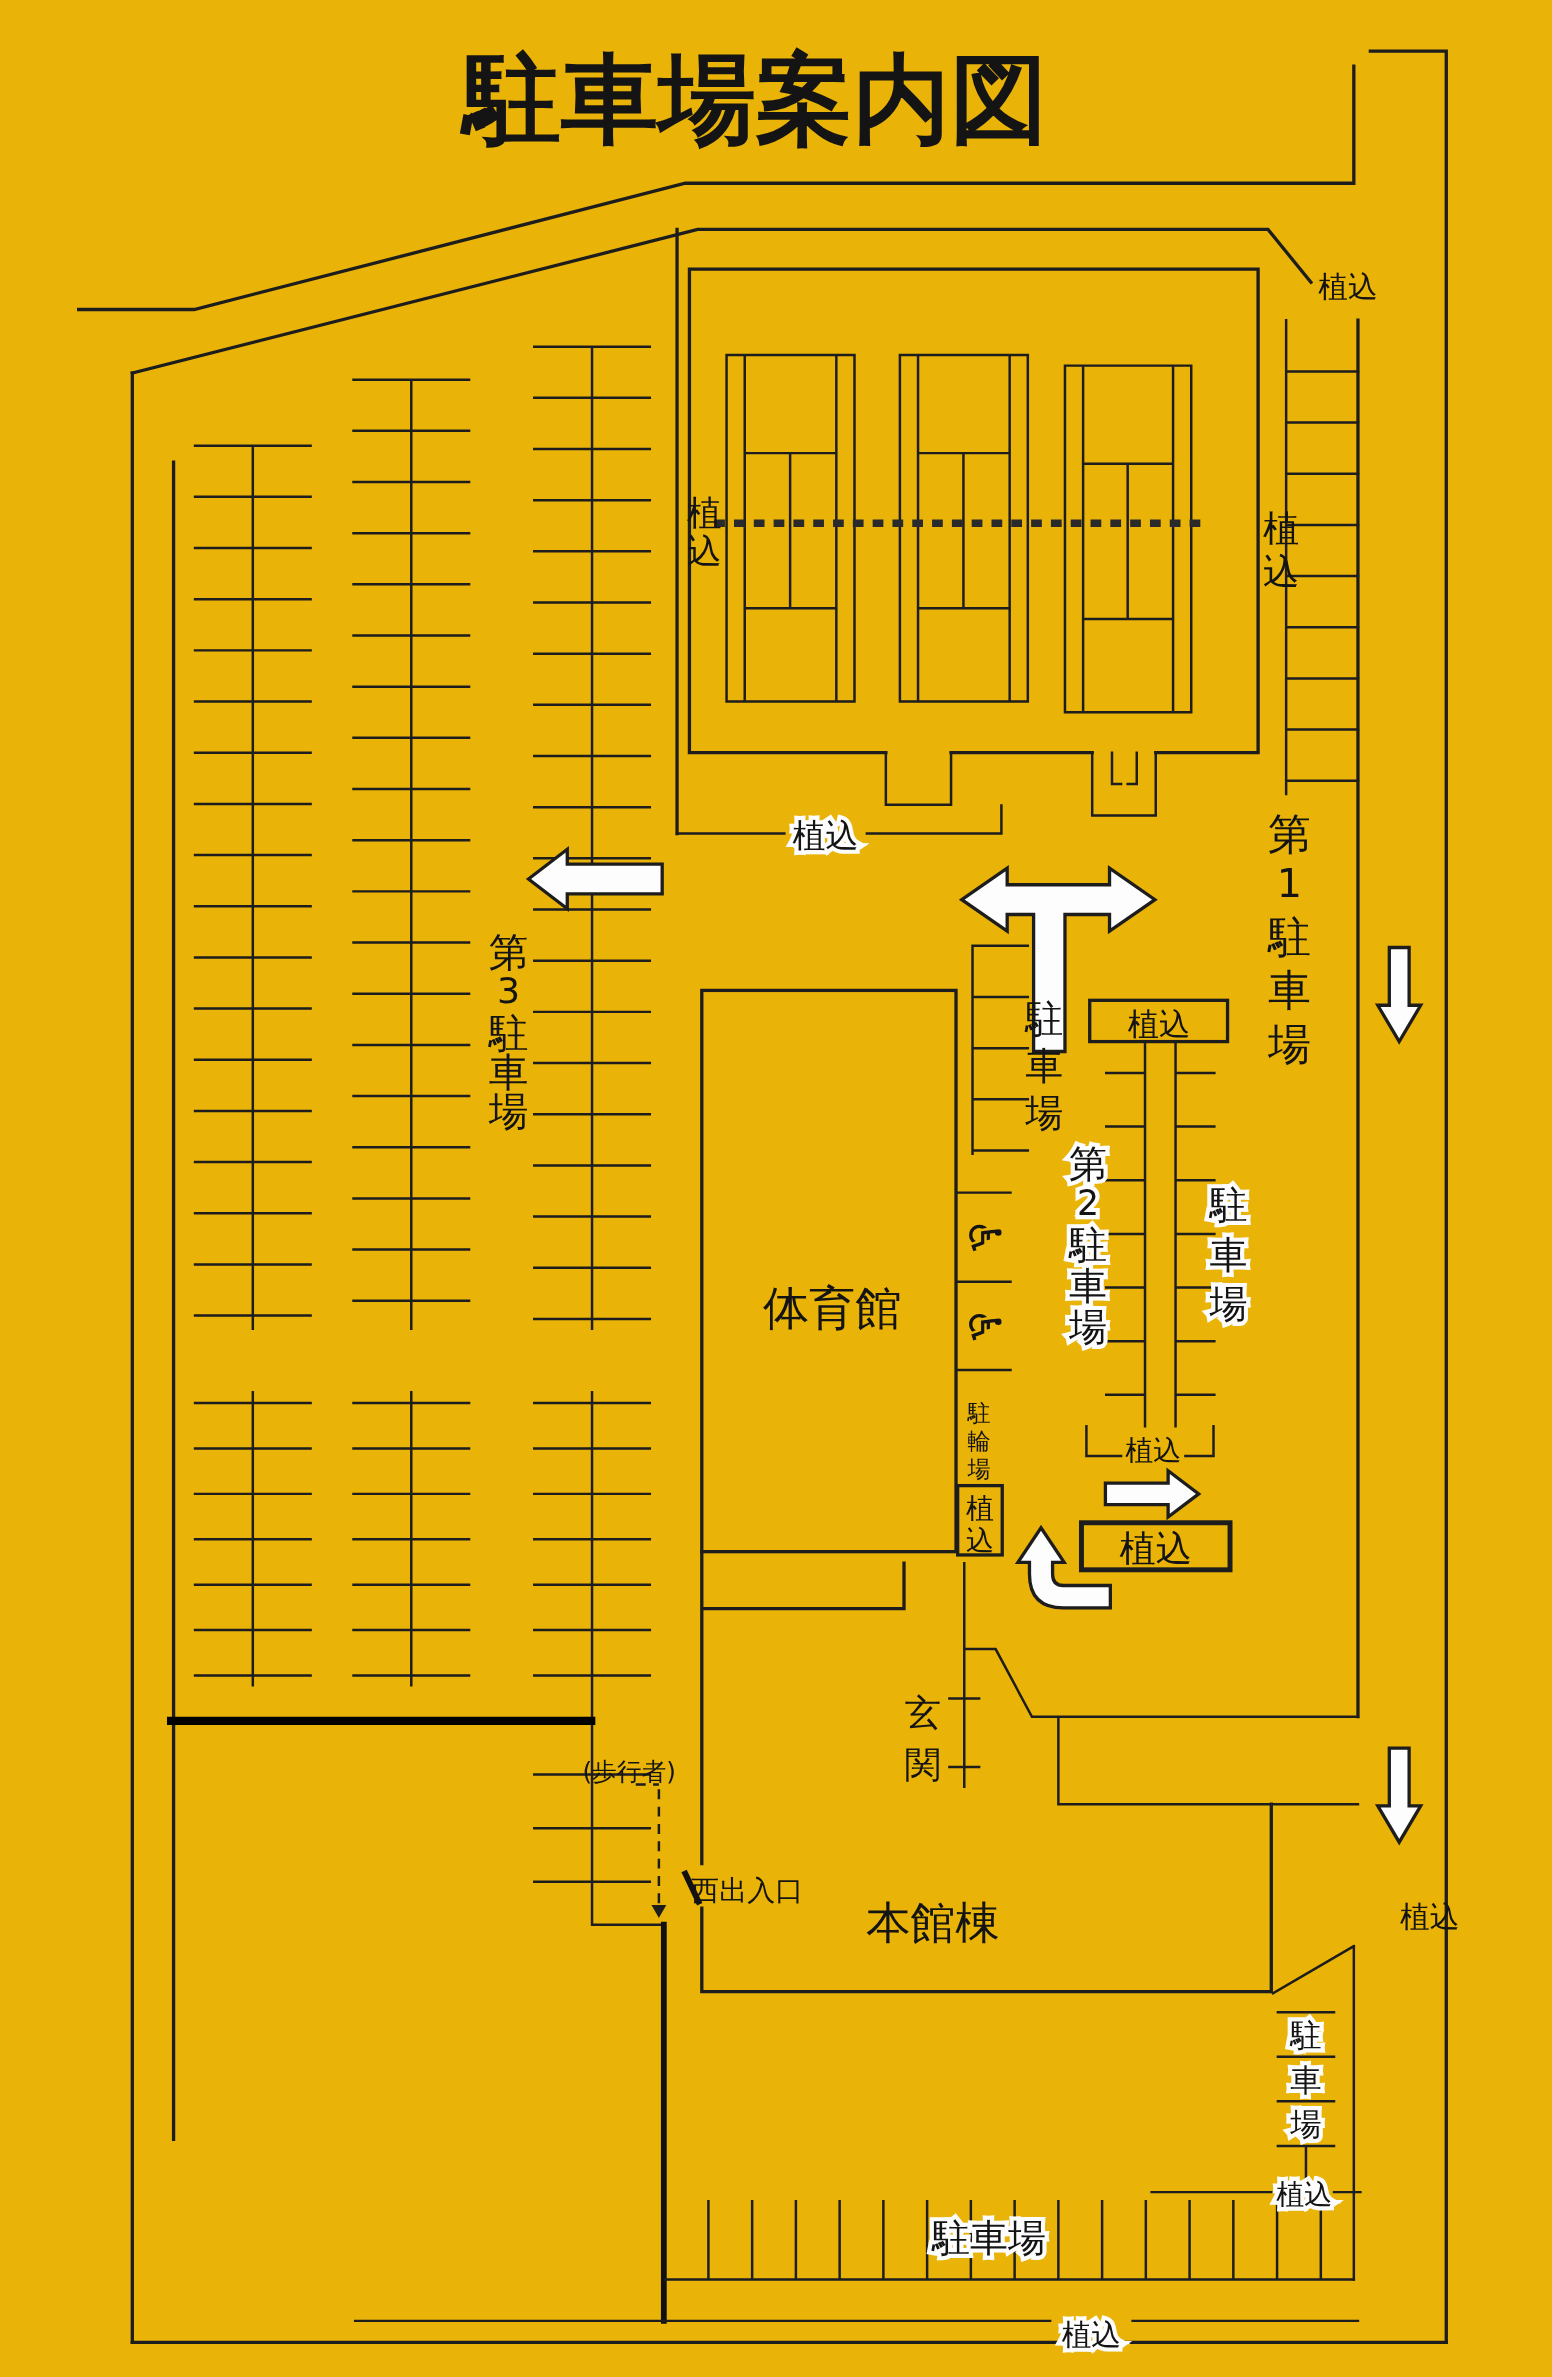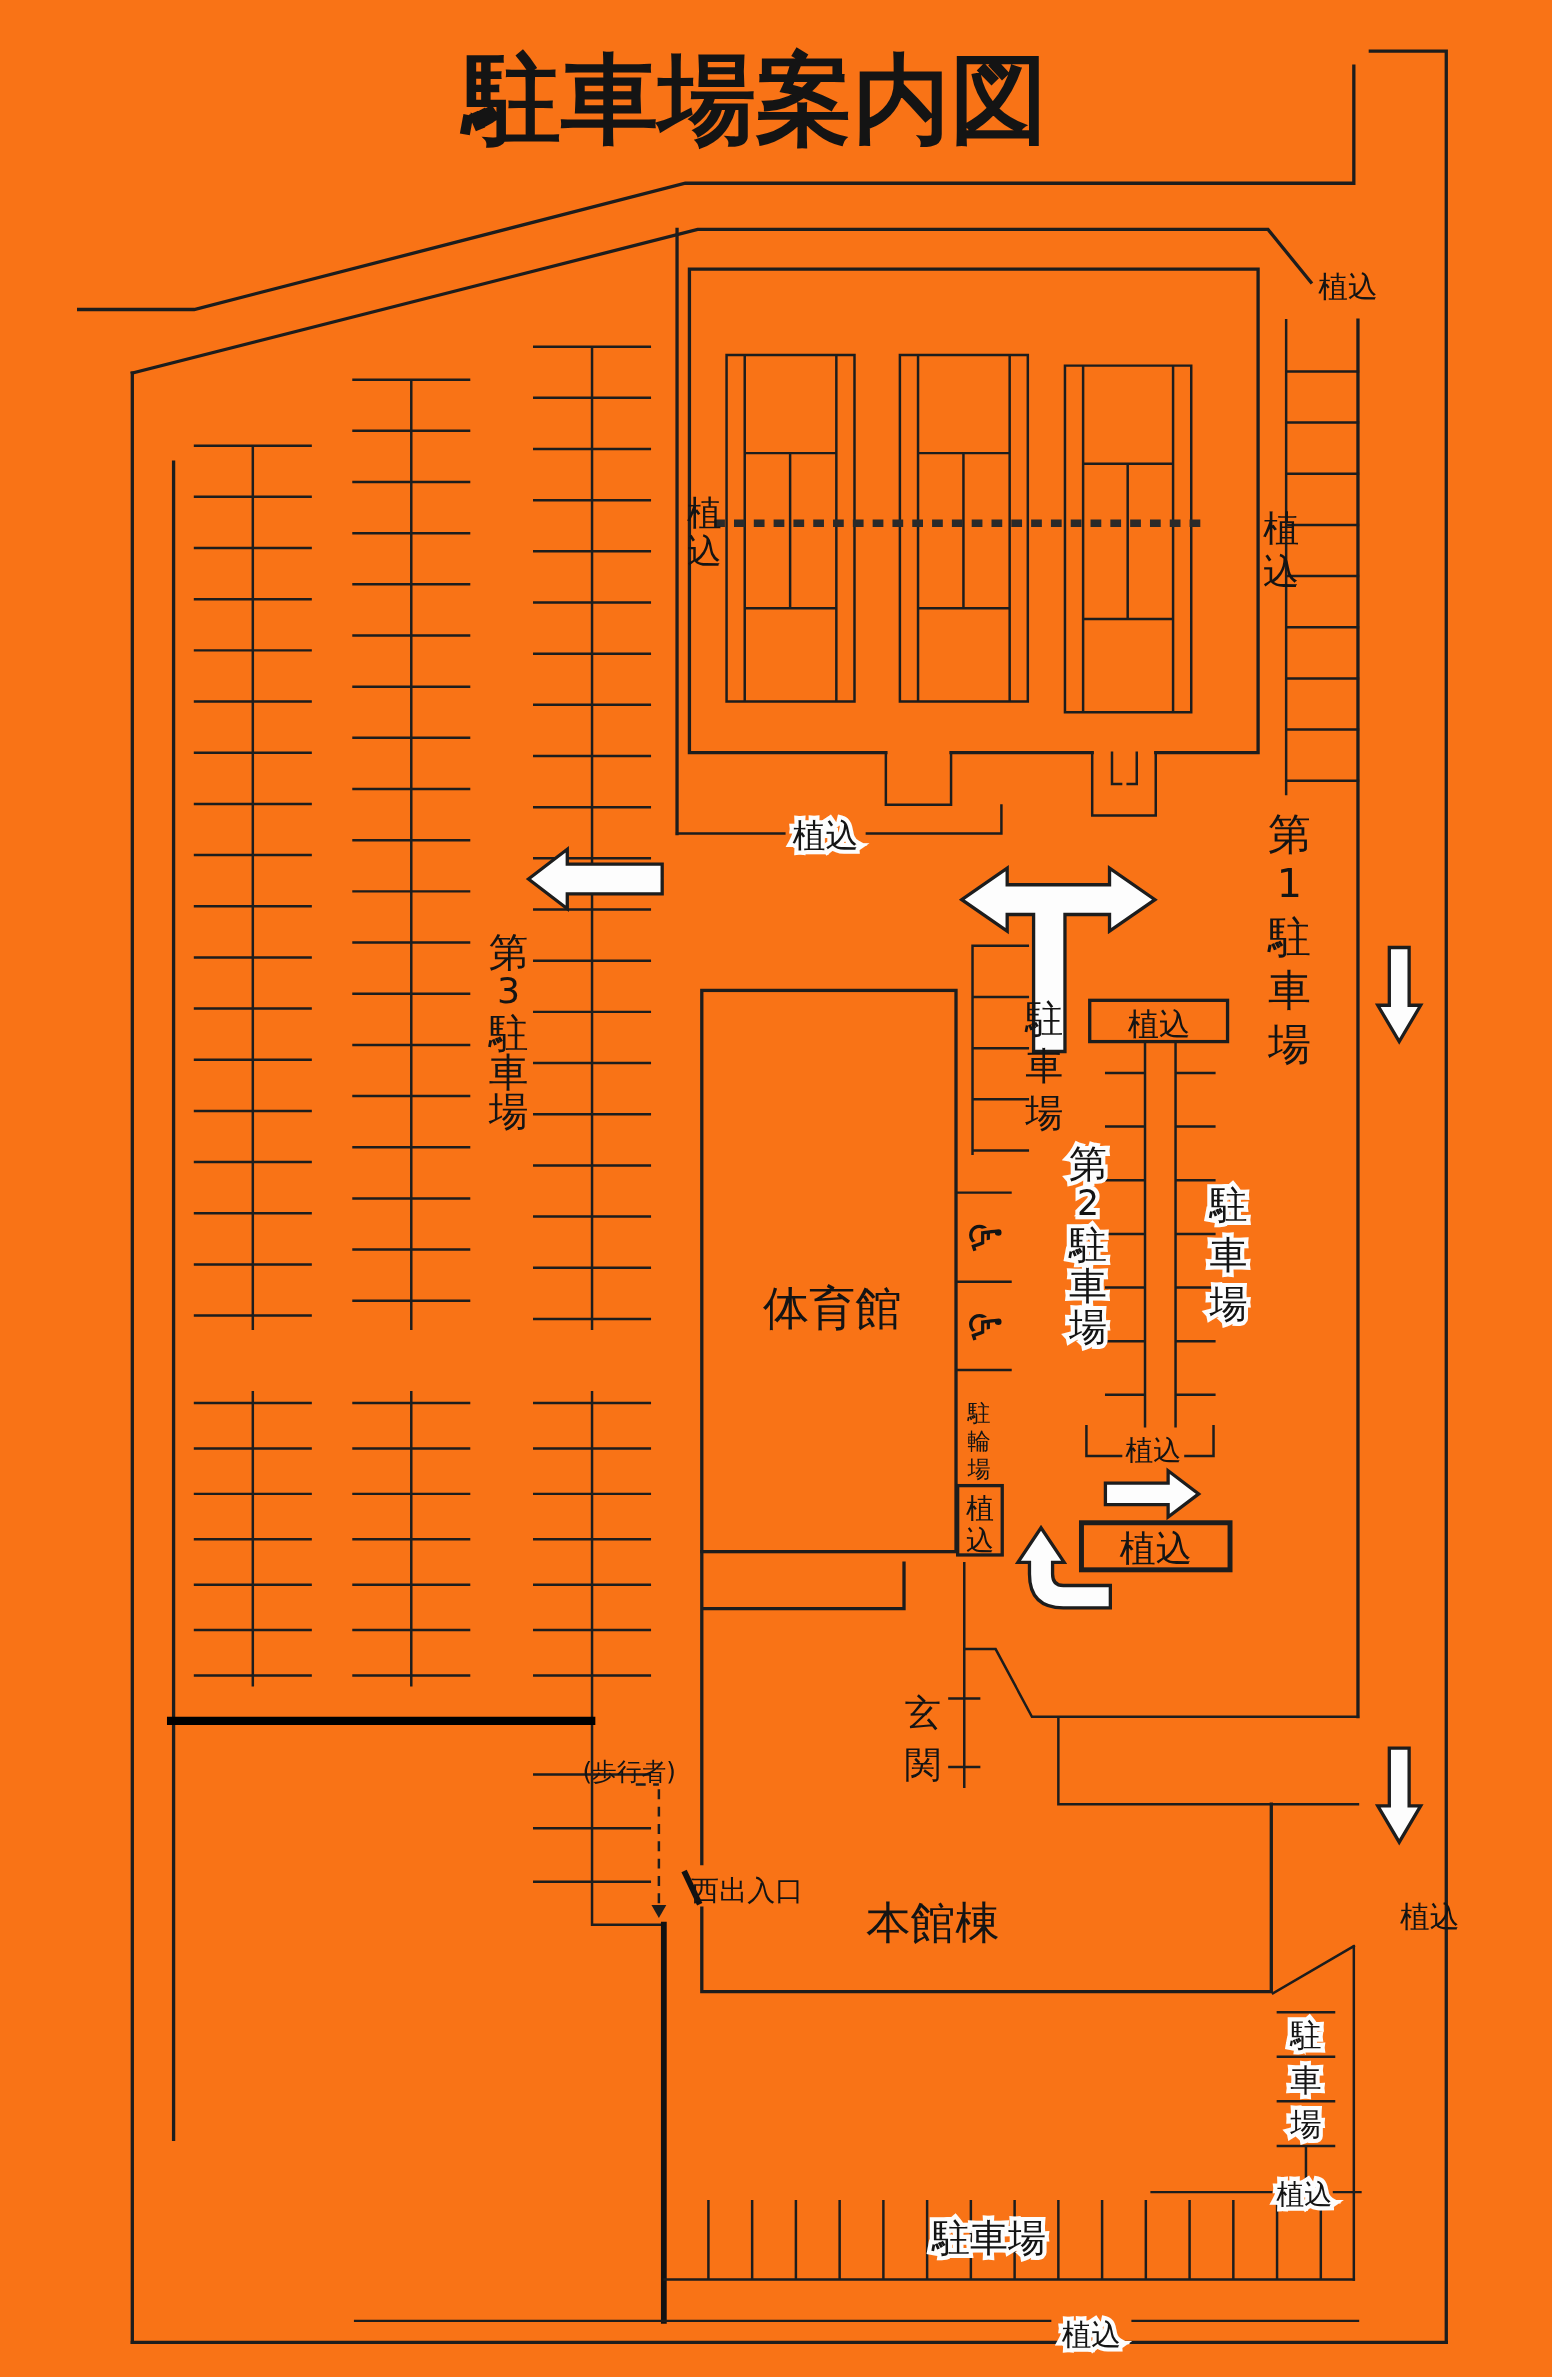--- a/index.html
+++ b/index.html
@@ -1,16 +1,16 @@
 <!DOCTYPE html>
 <html style="font-size:13.2px"><head>
 <meta charset="utf-8">
 <style>
   html,body{margin:0;padding:0;background:#e8e8e8;}
-  .page{position:relative;width:1553px;height:2377px;margin:0 auto;background:#f97316;}
+  .page{position:relative;width:1553px;height:2377px;margin:0 auto;background:#eab308;}
   svg{display:block;width:1553px;height:2377px;}
   .ln{fill:none;stroke:#1d1d1d;stroke-width:4;stroke-linecap:square;}
   .ln2{fill:none;stroke:#1d1d1d;stroke-width:3;stroke-linecap:square;}
   .thick{fill:none;stroke:#111;stroke-width:7;stroke-linecap:square;}
   .xthick{fill:none;stroke:#000;stroke-width:10;stroke-linecap:square;}
   .dash{fill:none;stroke:#1d1d1d;stroke-width:3;stroke-dasharray:12 9;}
   .dots{fill:none;stroke:#2a2a2a;stroke-width:9;stroke-dasharray:13 11;}
   .arrow{fill:#fdfdfd;stroke:#1d1d1d;stroke-width:4;stroke-linejoin:miter;}
   .box{fill:none;stroke:#1d1d1d;stroke-width:4;}
   .boxthick{fill:none;stroke:#1d1d1d;stroke-width:6;}

